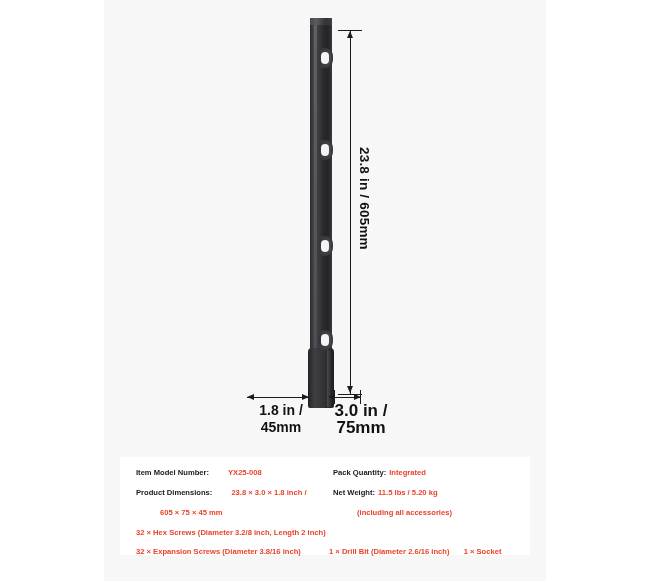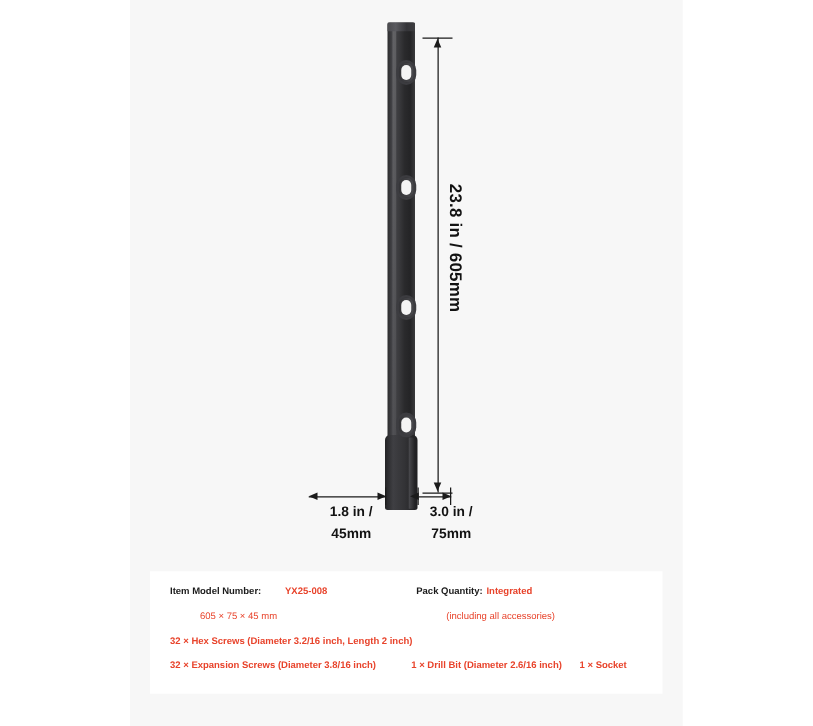--- a/index.html
+++ b/index.html
@@ -221,32 +221,32 @@
     border-top: 3.5px solid transparent;
     border-bottom: 3.5px solid transparent;
     border-left: 7px solid #1b1b1b;
   }
   .label-w1 {
     position: absolute;
     left: 146px;
     top: 402px;
     width: 62px;
     text-align: center;
-    font-size: 11px;
+    font-size: 14px;
     font-weight: 700;
     color: #121212;
     line-height: 17px;
   }
   .label-w2 {
     position: absolute;
     left: 226px;
     top: 402px;
     width: 62px;
     text-align: center;
-    font-size: 11px;
+    font-size: 17px;
     font-weight: 700;
     color: #121212;
     line-height: 17px;
   }
 
   
   .spec-panel {
     position: absolute;
     left: 120px;
     top: 457px;
@@ -275,21 +275,21 @@
     white-space: nowrap;
     margin-right: 3px;
   }
   .spec-value {
     color: #e8432b;
     font-weight: 700;
     white-space: nowrap;
   }
   .spec-sub {
     color: #e8432b;
-    font-weight: 400;
+    font-weight: 700;
     white-space: nowrap;
     padding-left: 24px;
   }
   .spec-row-full {
     display: flex;
     font-size: 7.6px;
     line-height: 12px;
     padding-left: 8px;
     margin-bottom: 7px;
   }
@@ -371,33 +371,43 @@
       <div class="spec-col left">
         <span class="spec-label">Item Model Number:</span>
         <span class="spec-value">YX25-008</span>
       </div>
       <div class="spec-col right">
         <span class="spec-label">Pack Quantity:</span>
         <span class="spec-value">Integrated</span>
       </div>
     </div>
 
+    <div class="spec-row">
+      <div class="spec-col left">
+        <span class="spec-label">Product Dimensions:</span>
+        <span class="spec-value">23.8 × 3.0 × 1.8 inch /</span>
+      </div>
+      <div class="spec-col right">
+        <span class="spec-label">Net Weight:</span>
+        <span class="spec-value">11.5 lbs / 5.20 kg</span>
+      </div>
+    </div>
 
     <div class="spec-row">
       <div class="spec-col left">
         <span class="spec-sub">605 × 75 × 45 mm</span>
       </div>
       <div class="spec-col right">
         <span class="spec-sub">(including all accessories)</span>
       </div>
     </div>
 
     <div class="spec-row-full">
       <div class="acc-cell c2">
-        <span class="spec-value">32 × Hex Screws (Diameter 3.2/16 inch, Length 2 inch)</span>
+        <span class="spec-value">32 × Hex Screws (Diameter 3.2/8 inch, Length 2 inch)</span>
       </div>
     </div>
 
     <div class="acc-line2">
       <div class="acc-cell c1">
         <span class="spec-value">32 × Expansion Screws (Diameter 3.8/16 inch)</span>
       </div>
       <div class="acc-cell c2">
         <span class="spec-value">1 × Drill Bit (Diameter 2.6/16 inch)</span>
         <span class="spec-value gap-l">1 × Socket</span>

